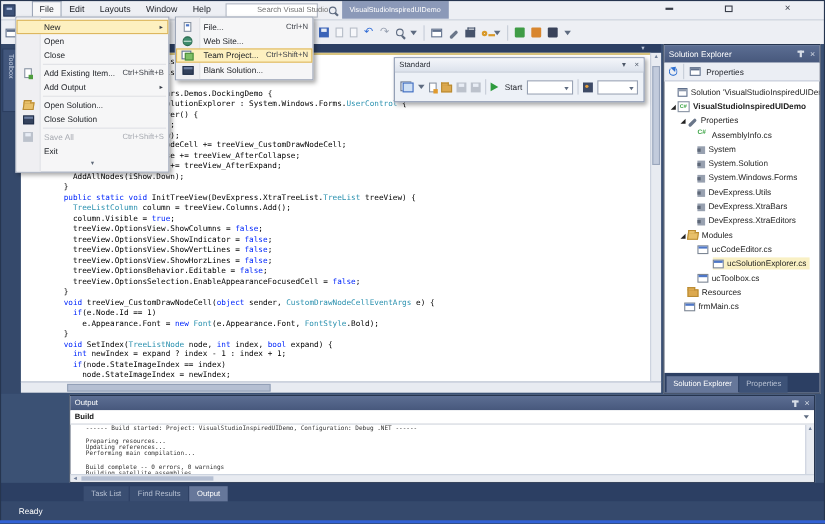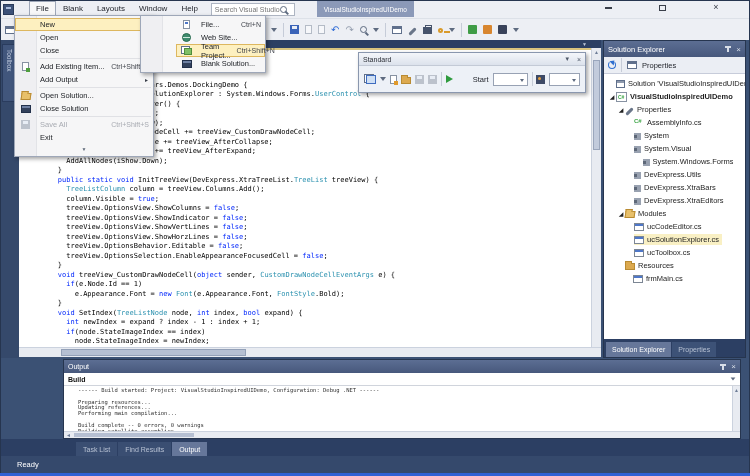--- a/index.html
+++ b/index.html
@@ -10,21 +10,21 @@
   #window-border { position:absolute; inset:0; border:1px solid #26354F; pointer-events:none; z-index:50; }
   #bottom-blue { position:absolute; left:0; top:473px; width:750px; height:3px; background:#3161D4; z-index:51; }
 
   
   #titlebar { position:absolute; left:0; top:0; width:750px; height:18px; background:#EDEFF4; display:flex; align-items:center; z-index:10; }
   #app-icon { width:11px; height:11px; margin:0 4px 0 3px; background:#3C5178; border:1px solid #2A3B5B; position:relative; }
   #app-icon::before { content:""; position:absolute; left:2px; top:2px; right:2px; height:2px; background:#A9BBDD; }
   .mb-item { font-size:8px; padding:3px 7px; color:#23262D; cursor:default; }
   .mb-item.active { background:#F7F7F8; border:1px solid #9EA7B8; border-bottom:none; padding:2px 6px 4px 6px; position:relative; z-index:30; }
   #search-box { width:84px; height:13px; margin-left:6px; background:#FFFFFF; border:1px solid #AEB5C2; display:flex; align-items:center; position:relative; }
-  #search-box input { border:none; outline:none; width:68px; font-size:7px; padding-left:3px; color:#3A3F49; font-family:"Liberation Sans",sans-serif; background:transparent; }
+  #search-box input { border:none; outline:none; width:68px; font-size:7px; padding-left:3px; color:#3A3F49; font-family:"Liberation Sans",sans-serif; background:transparent;margin-left:25px; }
   #title-badge { margin-left:22px; height:16px; padding:0 7px; background:#8B99B8; color:#FFFFFF; font-size:6.5px; display:flex; align-items:center; }
   #win-btns { position:absolute; right:28px; top:2px; display:flex; gap:42px; }
   .win-btn { width:12px; height:11px; display:flex; align-items:center; justify-content:center; color:#3A3F4A; font-size:8px; }
   .glyph-min { width:7px; height:2px; background:#3A3F4A; }
   .glyph-max { width:7px; height:6px; border:1px solid #3A3F4A; }
   .glyph-close { font-size:9px; line-height:1; color:#3A3F4A; }
 
   
   #toolbar { position:absolute; left:0; top:18px; width:750px; height:22px; background:#EDEFF4; border-top:1px solid #DDE1E8; display:flex; align-items:center; padding-left:5px; gap:6px; z-index:9; }
 
@@ -110,21 +110,21 @@
   #editor-hthumb { position:absolute; left:42px; top:1px; width:185px; height:7px; background:#B5BFD2; border:1px solid #93A0B7; }
 
   
   #std-toolbar { position:absolute; left:358px; top:52px; width:228px; height:41px; background:#EDF1F7; border:1px solid #8A97AE; box-shadow:2px 2px 4px rgba(0,0,0,.35); z-index:6; }
   #std-title { height:13px; background:linear-gradient(#F4F6FA,#DCE2EC); border-bottom:1px solid #C3CAD6; display:flex; align-items:center; padding:0 4px; }
   #std-title .t-label { font-size:7px; color:#2A2E36; flex:1; }
   #std-title .t-glyph { font-size:7px; color:#4E5868; margin-left:8px; }
   #std-body { height:26px; display:flex; align-items:center; padding:0 5px; gap:4px; }
   .combo { height:13px; background:#fff; border:1px solid #98A2B4; position:relative; }
   .combo::after { content:""; position:absolute; right:3px; top:5px; border-left:2.5px solid transparent; border-right:2.5px solid transparent; border-top:3px solid #5E6B80; }
-  #start-label { font-size:7.5px; color:#23262D; margin-left:16px; }
+  #start-label { font-size:7.5px; color:#23262D; margin-left:2px; }
 
   
   #se-panel { position:absolute; left:603px; top:40px; width:143px; height:318px; background:#FFFFFF; border:1px solid #26354F; display:flex; flex-direction:column; }
   #se-header { height:16px; background:linear-gradient(#5C6E93,#47587C); color:#fff; font-size:7.5px; display:flex; align-items:center; padding:0 4px; flex:none; }
   #se-header .hdr-title { flex:1; }
   .hdr-close { color:#D8DEE8; font-size:8px; margin-left:4px; }
   #se-toolbar { height:17px; background:#EBEEF4; border-bottom:1px solid #C7CCDA; display:flex; align-items:center; padding:0 4px; gap:5px; flex:none; }
   #se-props-label { font-size:7.5px; color:#23262D; }
   #se-tree { flex:1; overflow:hidden; padding-top:3px; }
   .tree-row { height:13px; display:flex; align-items:center; font-size:7.5px; color:#1E1E1E; white-space:nowrap; }
@@ -153,21 +153,21 @@
 
   
   #bottom-tabstrip { position:absolute; left:0; top:439px; width:750px; height:17px; background:#2C3F63; display:flex; align-items:flex-end; padding-left:76px; gap:1px; }
   .bottom-tab { height:14px; padding:0 7px; font-size:7px; display:flex; align-items:center; color:#B6C0D2; background:#3A4E72; }
   .bottom-tab.active { background:#66779A; color:#fff; }
   #statusbar { position:absolute; left:0; top:456px; width:750px; height:17px; background:#35496C; color:#fff; font-size:7.5px; display:flex; align-items:center; padding-left:17px; }
 
   
   .menu-panel { position:absolute; background:#F6F6F7; border:1px solid #9EA7B8; box-shadow:2px 2px 4px rgba(0,0,0,.35); z-index:20; padding:2px 0; }
   #file-menu { left:14px; top:15px; width:140px; }
-  #new-submenu { left:140px; top:15px; width:126px; z-index:21;padding-left:35px; }
+  #new-submenu { left:159px; top:15px; width:126px; z-index:21; }
   .menu-panel::before { content:""; position:absolute; left:0; top:0; bottom:0; width:21px; background:#EFEFF2; border-right:1px solid #E2E3E7; }
   .menu-item { position:relative; height:13px; display:flex; align-items:center; font-size:7.5px; color:#1B1E23; padding-right:4px; }
   .menu-item .gutter { width:21px; display:flex; justify-content:center; flex:none; position:relative; z-index:1; }
   .menu-item .m-label { margin-left:4px; flex:1; position:relative; z-index:1; }
   .menu-item .m-shortcut { font-size:7px; color:#40444C; margin-left:6px; position:relative; z-index:1; }
   .menu-item .m-arrow { font-size:5px; color:#3A3F4A; margin-left:4px; position:relative; z-index:1; }
   .menu-item.hl::after { content:""; position:absolute; inset:0; background:#FDF0C0; border:1px solid #DDB75F; z-index:0; }
   .menu-item.disabled .m-label, .menu-item.disabled .m-shortcut { color:#A8ABB2; }
   .menu-sep { height:1px; background:#E0E1E5; margin:1px 2px 1px 24px; }
   .menu-expand { height:10px; display:flex; align-items:center; justify-content:center; font-size:5px; color:#5E6878; }
@@ -175,21 +175,21 @@
 </style>
 </head>
 <body>
 
 <div id="main-bg"></div>
 
 <div id="titlebar">
   <span id="app-icon"></span>
   <div id="menubar-items" style="display:flex;padding-left:11px;">
       <div class="mb-item active">File</div>
-      <div class="mb-item">Blank</div>
+      <div class="mb-item">Edit</div>
       <div class="mb-item">Layouts</div>
       <div class="mb-item">Window</div>
       <div class="mb-item">Help</div>
     </div>
   <div id="search-box">
     <input placeholder="Search Visual Studio" style="">
     <span class="ic s-mag"></span>
   </div>
   <div id="title-badge">VisualStudioInspiredUIDemo</div>
   <div id="win-btns">
@@ -318,24 +318,24 @@
         <span class="expander"></span>
         <span class="selwrap">
           <span class="ic s-ref"></span>
           <span class="lbl">System</span>
         </span>
       </div>
       <div class="tree-row" style="padding-left: 22px;">
         <span class="expander"></span>
         <span class="selwrap">
           <span class="ic s-ref"></span>
-          <span class="lbl">System.Visual</span>
-        </span>
-      </div>
-      <div class="tree-row" style="padding-left: 22px; justify-content: center;">
+          <span class="lbl">System.Solution</span>
+        </span>
+      </div>
+      <div class="tree-row" style="padding-left: 22px;">
         <span class="expander"></span>
         <span class="selwrap">
           <span class="ic s-ref"></span>
           <span class="lbl">System.Windows.Forms</span>
         </span>
       </div>
       <div class="tree-row" style="padding-left: 22px;">
         <span class="expander"></span>
         <span class="selwrap">
           <span class="ic s-ref"></span>
@@ -363,42 +363,42 @@
           <span class="lbl">Modules</span>
         </span>
       </div>
       <div class="tree-row" style="padding-left: 22px;">
         <span class="expander"></span>
         <span class="selwrap">
           <span class="ic s-form"></span>
           <span class="lbl">ucCodeEditor.cs</span>
         </span>
       </div>
-      <div class="tree-row sel" style="padding-left: 22px;">
+      <div class="tree-row sel" style="padding-left: 36px;">
         <span class="expander"></span>
         <span class="selwrap">
           <span class="ic s-form"></span>
           <span class="lbl">ucSolutionExplorer.cs</span>
         </span>
       </div>
       <div class="tree-row" style="padding-left: 22px;">
         <span class="expander"></span>
         <span class="selwrap">
           <span class="ic s-form"></span>
           <span class="lbl">ucToolbox.cs</span>
         </span>
       </div>
       <div class="tree-row" style="padding-left: 13px;">
         <span class="expander"></span>
         <span class="selwrap">
           <span class="ic s-folder"></span>
           <span class="lbl">Resources</span>
         </span>
       </div>
-      <div class="tree-row" style="padding-left: 21px;">
+      <div class="tree-row" style="padding-left: 10px;">
         <span class="expander"></span>
         <span class="selwrap">
           <span class="ic s-form"></span>
           <span class="lbl">frmMain.cs</span>
         </span>
       </div>
     </div>
   <div id="se-tabs">
       <div class="se-tab active">Solution Explorer</div>
       <div class="se-tab">Properties</div>

